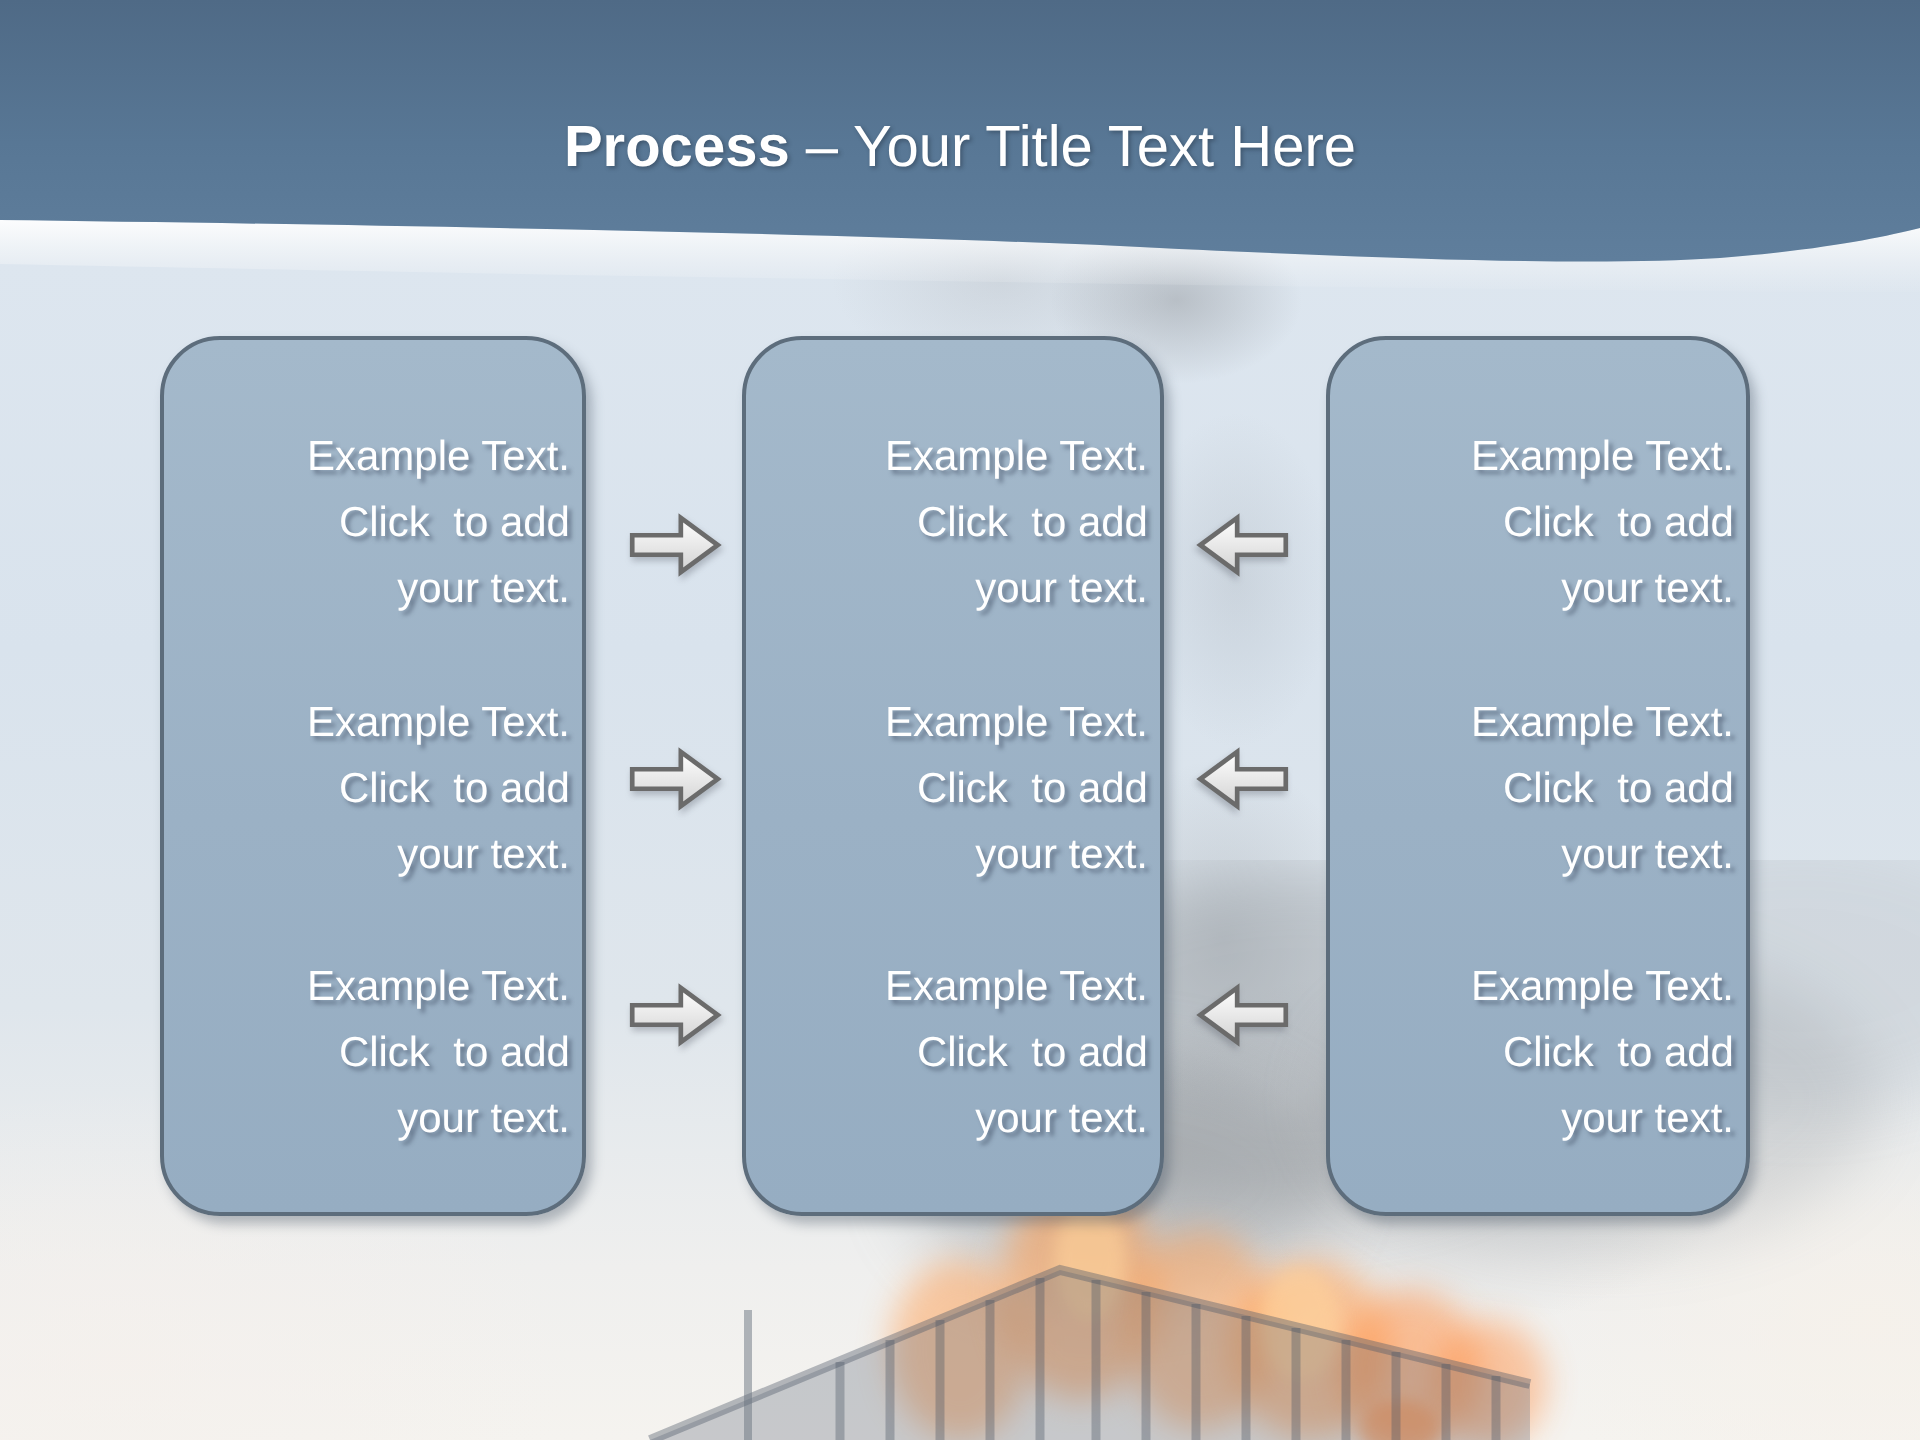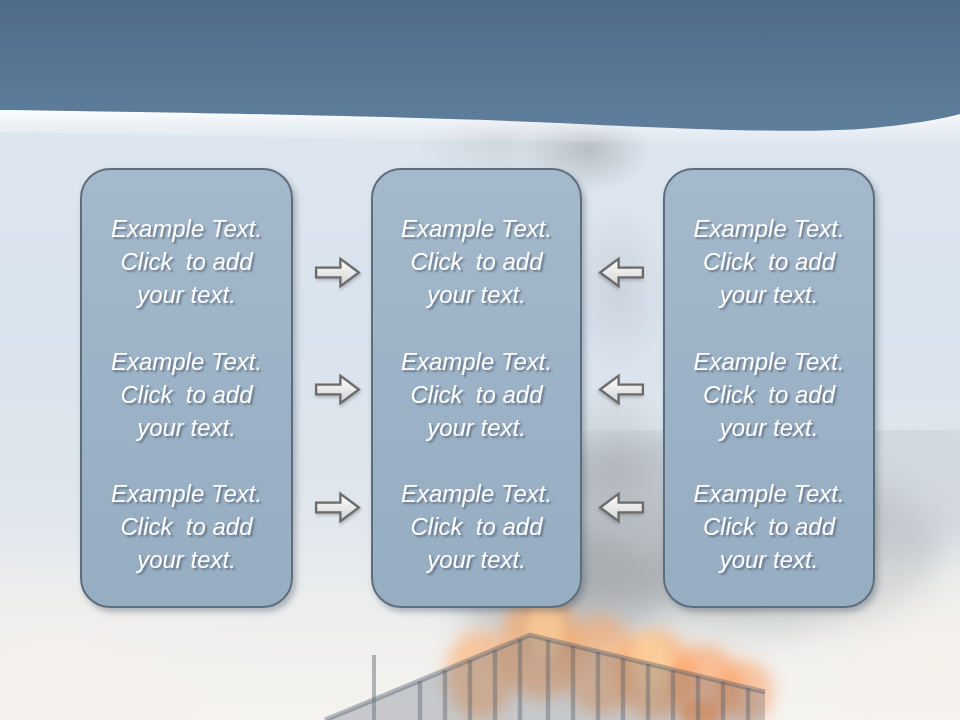--- a/index.html
+++ b/index.html
@@ -37,21 +37,21 @@
     background:linear-gradient(180deg,#a4b9cb 0%,#9bb1c5 55%,#96adc2 100%);
     border:2px solid #5d6d7c;border-radius:30px;
     box-shadow:3px 4px 6px rgba(70,85,100,.38);
     display:flex;flex-direction:column;justify-content:space-between;
     padding:42px 6px 30px;
   }
   .pbox.b1{left:80px;width:213px;}
   .pbox.b2{left:371px;width:211px;}
   .pbox.b3{left:663px;width:212px;}
   .tblock{
-    text-align:center;color:#ffffff;font-style:italic;font-size:24px;line-height:33px;
+    text-align:right;color:#ffffff;font-size:21px;line-height:33px;
     text-shadow:2px 2px 2px rgba(60,72,95,.55);
   }
   .tline{display:block;white-space:pre-wrap;}
   
   .arrow{position:absolute;width:47px;height:35px;filter:drop-shadow(1px 2px 1.5px rgba(90,95,105,.35));}
   .arrow.left{transform:scaleX(-1);}
   .a1{left:314px;top:255px;} .a2{left:314px;top:372px;} .a3{left:314px;top:490px;}
   .a4{left:598px;top:255px;} .a5{left:598px;top:372px;} .a6{left:598px;top:490px;}
 </style>
 </head>
@@ -122,20 +122,23 @@
       </linearGradient>
       <linearGradient id="whiteGrad" x1="0" y1="108" x2="0" y2="148" gradientUnits="userSpaceOnUse">
         <stop offset="0" stop-color="#ffffff" stop-opacity=".97"></stop>
         <stop offset="1" stop-color="#f2f4f6" stop-opacity="0"></stop>
       </linearGradient>
     </defs>
     <path d="M0,110 C160,112 400,116 560,123 C700,130 800,133 860,129 C910,125 940,119 960,114 L960,146 C760,146 300,138 0,132 Z" fill="url(#whiteGrad)"></path>
     <path d="M0,0 L960,0 L960,114 C940,119 910,125 860,129 C800,133 700,130 560,123 C400,116 160,112 0,110 Z" fill="url(#headerGrad)"></path>
   </svg>
 
+  <div class="slide-title">
+    <span class="t-bold">Process</span><span> – Your Title Text Here</span>
+  </div>
 
   <svg width="0" height="0" style="position:absolute">
     <defs>
       <linearGradient id="arrowGrad" x1="0" y1="0" x2="0" y2="1">
         <stop offset="0" stop-color="#ffffff"></stop>
         <stop offset="1" stop-color="#d2d2d2"></stop>
       </linearGradient>
     </defs>
   </svg>
 

